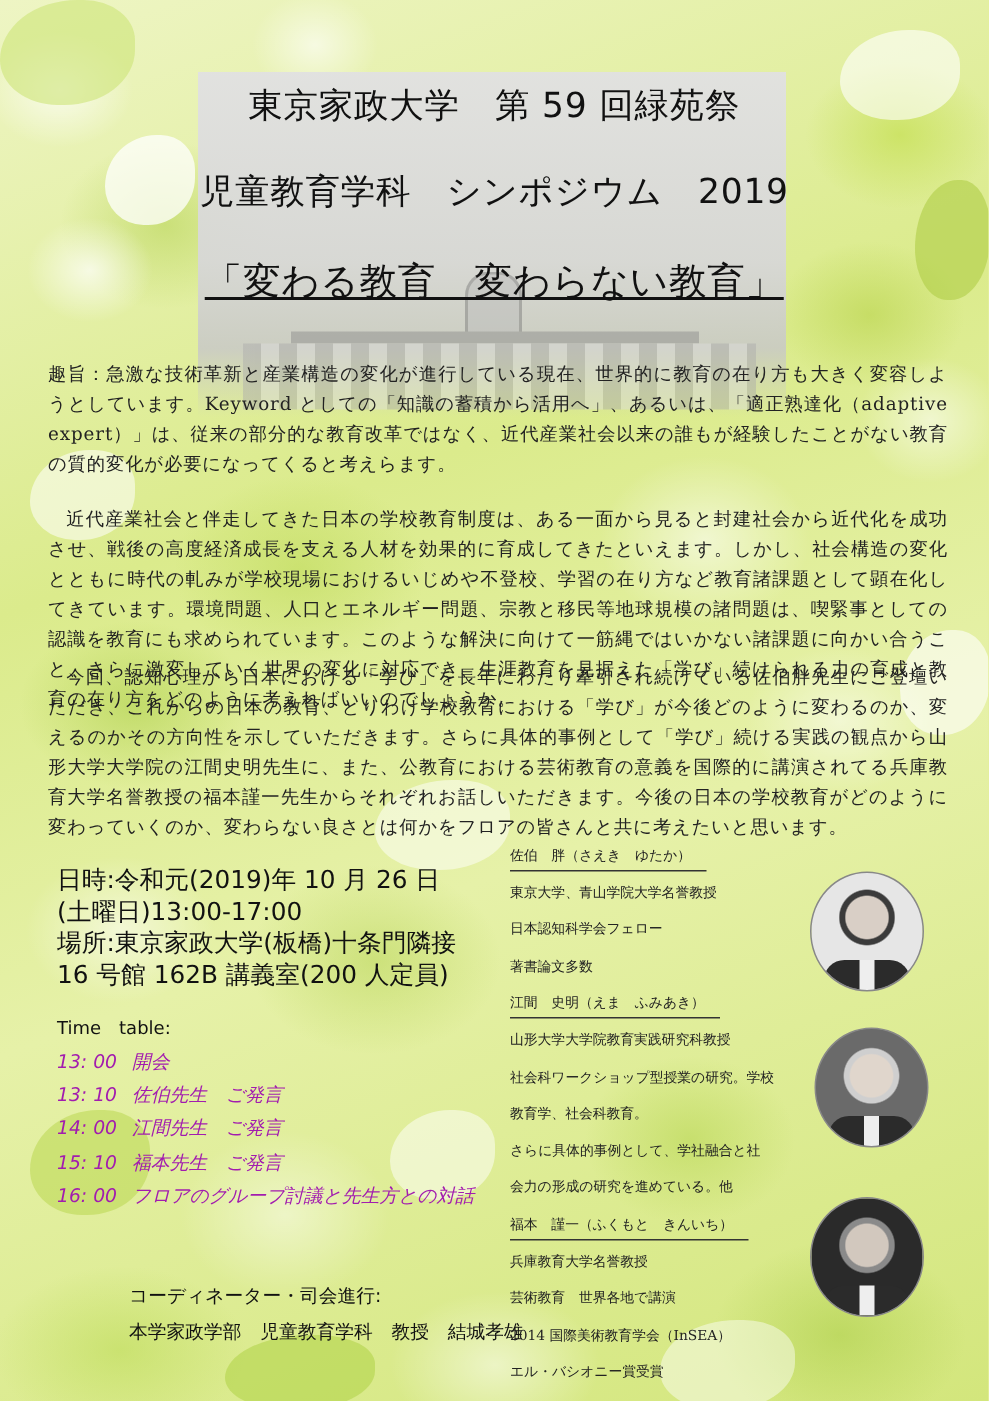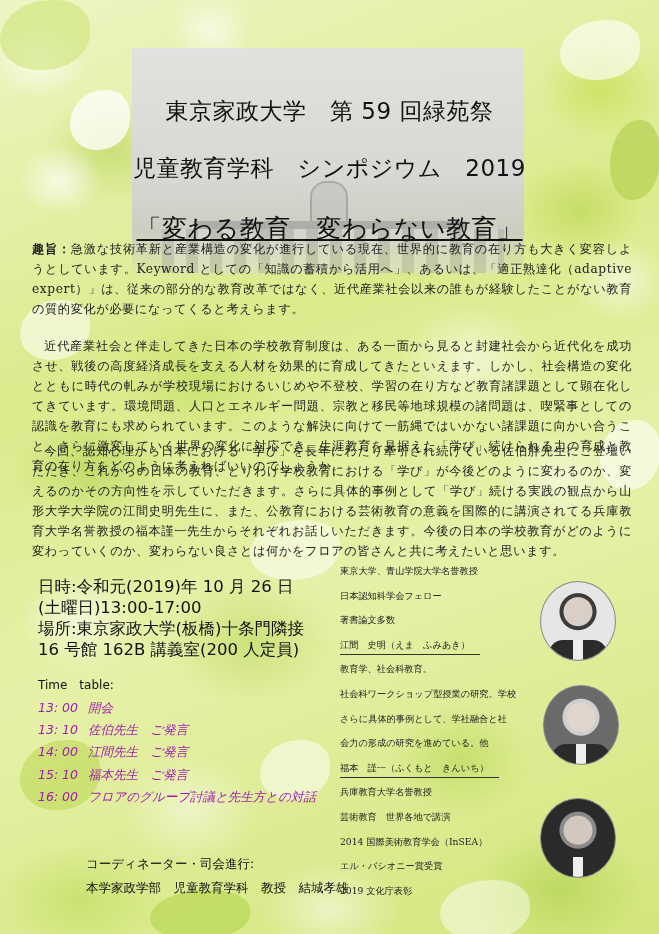--- a/index.html
+++ b/index.html
@@ -45,35 +45,35 @@
   }
   .building .roof {
     position: absolute; left: 62px; right: 58px; top: 58px; height: 8px; background: #888;
   }
   .building .body {
     position: absolute; left: 30px; right: 20px; top: 66px; bottom: 0;
     background: repeating-linear-gradient(90deg, #aaa 0 12px, #ddd 12px 24px);
   }
   .title-line {
     position: absolute; left: 0; width: 659px; text-align: center;
-    font-family: "DejaVu Sans", sans-serif; color: #111; white-space: pre; letter-spacing: 0.5px; margin-top: 41px;
+    font-family: "DejaVu Sans", sans-serif; color: #111; white-space: pre; letter-spacing: 0.5px;
   }
   .t1 { top: 55px; font-size: 23px; }
   .t2 { top: 112px; font-size: 23px; }
   .t3 { top: 171px; font-size: 25px; text-decoration: underline; }
   .body-text {
     position: absolute; left: 32px; width: 600px;
     font-family: "DejaVu Serif", serif; font-size: 12.2px; line-height: 20px; color: #222;
     text-align: justify; text-justify: inter-character; letter-spacing: 0.6px;
   }
   .body-text p { margin: 0; }
   .p1 { top: 239px; }
   .p2 { top: 336px; }
   .p3 { top: 441px; }
-  .body-text .lead { font-weight: bold; margin-top: 29px; }
+  .body-text .lead { font-weight: normal; margin-top: 29px; }
   .indent { text-indent: 1em; }
 
   .event {
     position: absolute; left: 38px; top: 576px; width: 300px;
     font-family: "DejaVu Sans", sans-serif; font-size: 16.5px; line-height: 21px; color: #111;
   }
   .event div { white-space: nowrap; }
   .tt-head { position: absolute; left: 38px; top: 677px; font-size: 12px; color: #111; }
   .timetable { position: absolute; left: 38px; top: 700px; font-size: 12.5px; color: #a21caf; font-style: italic; }
   .tt-row { height: 22.2px; white-space: nowrap; display: flex; }
@@ -170,26 +170,28 @@
       <span>フロアのグループ討議と先生方との対話</span>
     </div>
 </div>
 
 <div class="coord">
   <div>コーディネーター・司会進行:</div>
   <div>本学家政学部　児童教育学科　教授　結城孝雄</div>
 </div>
 
 <div class="speakers">
+  <div class="sp-line"><span class="sp-name">佐伯　胖（さえき　ゆたか）</span></div>
   <div class="sp-line">東京大学、青山学院大学名誉教授</div>
   <div class="sp-line">日本認知科学会フェロー</div>
   <div class="sp-line">著書論文多数</div>
   <div class="sp-line"><span class="sp-name">江間　史明（えま　ふみあき）</span></div>
+  <div class="sp-line">山形大学大学院教育実践研究科教授</div>
+  <div class="sp-line">社会科ワークショップ型授業の研究。学校</div>
   <div class="sp-line">教育学、社会科教育。</div>
-  <div class="sp-line">社会科ワークショップ型授業の研究。学校</div>
   <div class="sp-line">さらに具体的事例として、学社融合と社</div>
   <div class="sp-line">会力の形成の研究を進めている。他</div>
   <div class="sp-line"><span class="sp-name">福本　謹一（ふくもと　きんいち）</span></div>
   <div class="sp-line">兵庫教育大学名誉教授</div>
   <div class="sp-line">芸術教育　世界各地で講演</div>
   <div class="sp-line">2014 国際美術教育学会（InSEA）</div>
   <div class="sp-line">エル・バシオニー賞受賞</div>
   <div class="sp-line">2019 文化庁表彰</div>
 </div>
 

